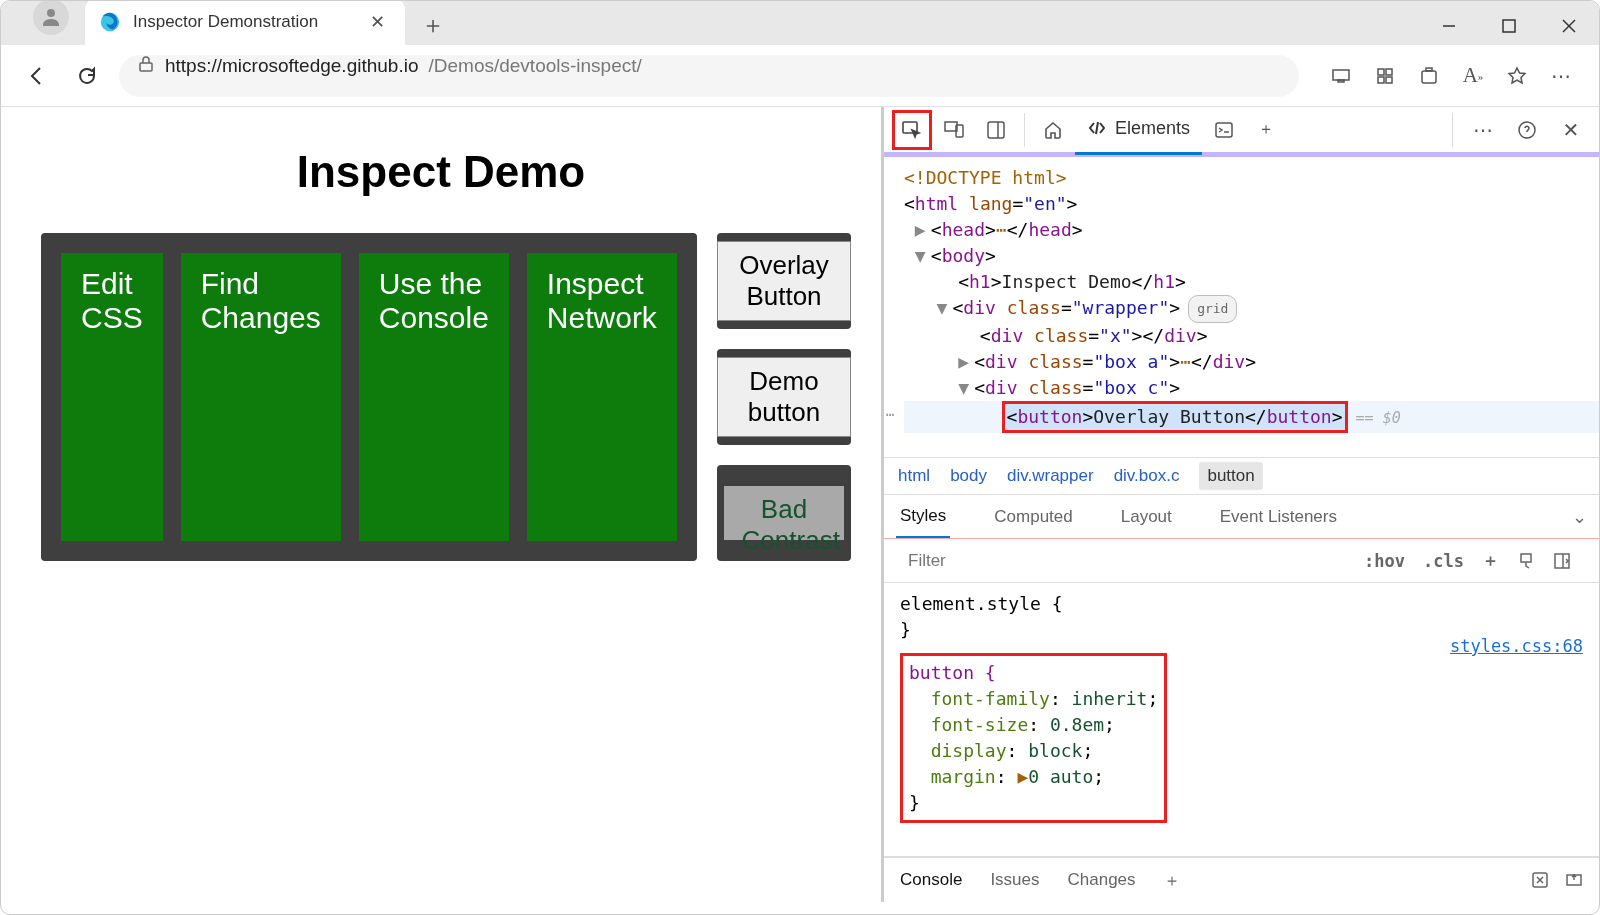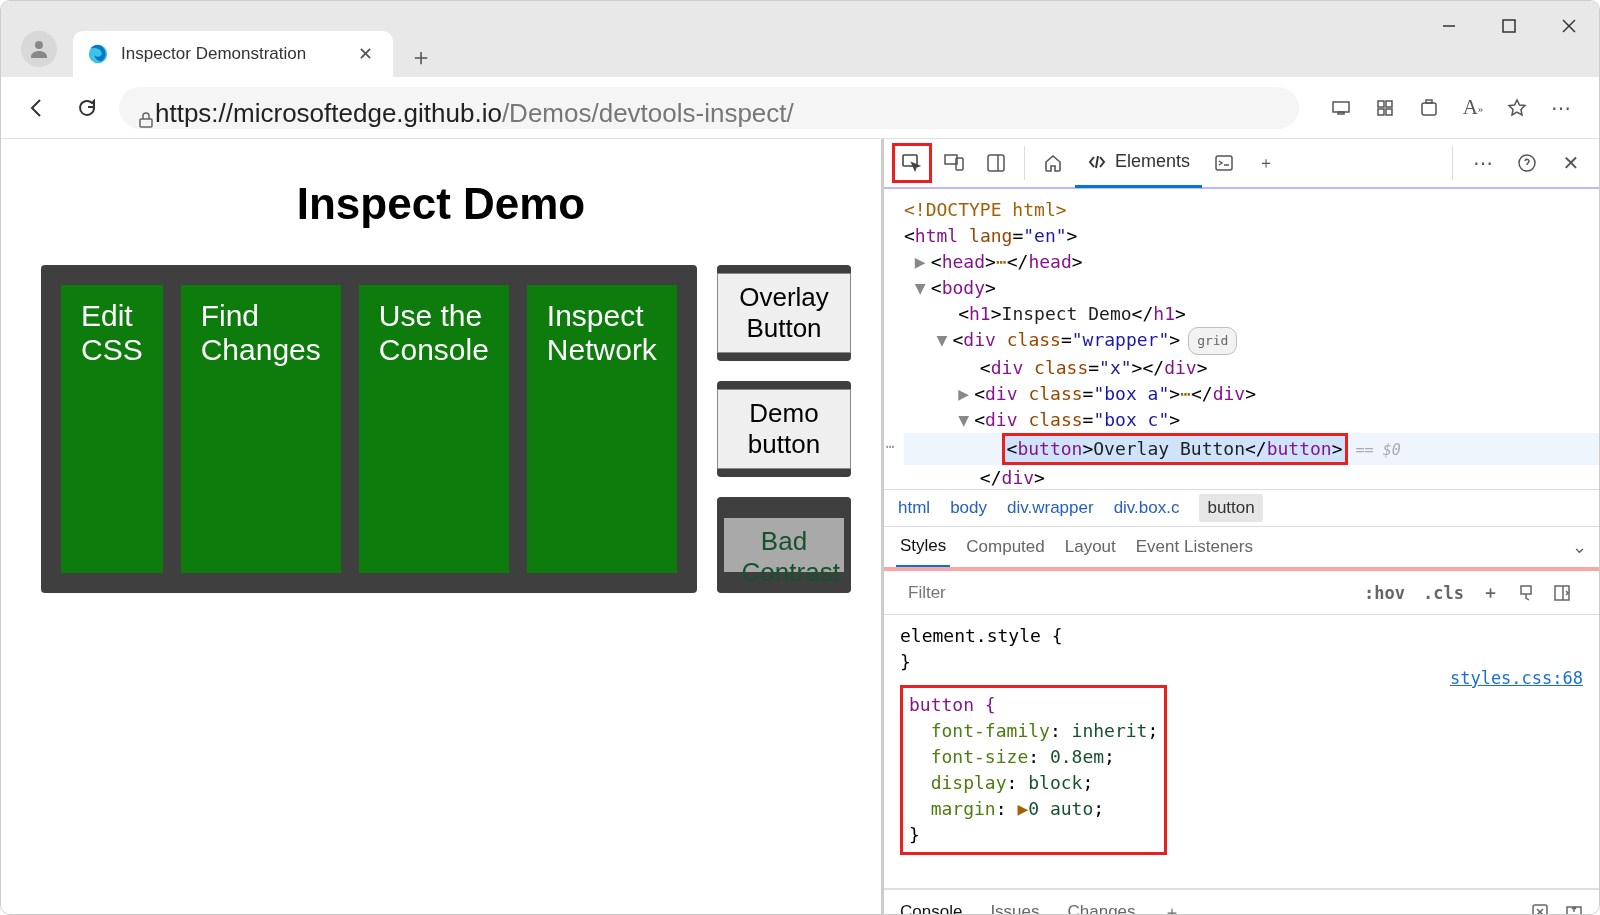--- a/index.html
+++ b/index.html
@@ -1,32 +1,32 @@
 <!DOCTYPE html>
 <html><head>
 <meta charset="utf-8">
 <style>
 * { box-sizing: border-box; margin: 0; padding: 0; }
 body { font-family: "Segoe UI", Arial, sans-serif; background: #fff; width: 1600px; height: 915px; overflow: hidden; border: 1px solid #ccc; border-radius: 10px; position: relative; }
 
 
-.titlebar { height: 76px; background: #e8e8e8; display: flex; align-items: flex-end; padding-left: 12px; }
+.titlebar { height: 44px; background: #e8e8e8; display: flex; align-items: flex-end; padding-left: 24px; }
 .avatar { width: 36px; height: 36px; background: #d8d8d8; border-radius: 50%; margin: 0 16px 10px 8px; display: flex; align-items: center; justify-content: center; }
 .avatar svg { width: 24px; height: 24px; fill: #888; }
 .tab { background: #fff; border-radius: 10px 10px 0 0; height: 46px; display: flex; align-items: center; padding: 0 14px; min-width: 320px; gap: 12px; position: relative; }
 .tab-favicon { width: 22px; height: 22px; }
 .tab-title { font-size: 17px; color: #333; flex: 1; }
 .tab-close { font-size: 18px; color: #555; cursor: pointer; padding: 0 6px; }
 .newtab { width: 40px; height: 40px; display: flex; align-items: center; justify-content: center; font-size: 24px; color: #555; margin-left: 8px; cursor: pointer; }
 .win-controls { position: absolute; right: 0; top: 0; display: flex; height: 50px; }
 .win-btn { width: 60px; display: flex; align-items: center; justify-content: center; font-size: 18px; color: #333; cursor: pointer; }
 
 .toolbar { height: 62px; background: #fff; display: flex; align-items: center; padding: 0 18px; gap: 14px; border-bottom: 1px solid #e0e0e0; }
 .nav-btn { width: 36px; height: 36px; display: flex; align-items: center; justify-content: center; color: #333; cursor: pointer; }
-.addr { flex: 1; height: 42px; background: #f5f5f5; border-radius: 21px; display: flex; align-items: flex-end; padding: 0 18px; gap: 0; font-size: 26px; color: #333; }
+.addr { flex: 1; height: 42px; background: #f5f5f5; border-radius: 21px; display: flex; align-items: flex-start; padding: 0 18px; gap: 10px; font-size: 19px; color: #333; }
 .addr .lock { color: #666; font-size: 18px; }
 .addr .host { color: #222; }
 .addr .path { color: #777; }
 .tool-icons { display: flex; gap: 4px; margin-left: 8px; }
 .tool-icons .ic { width: 40px; height: 40px; display: flex; align-items: center; justify-content: center; color: #555; font-size: 20px; cursor: pointer; }
 
 
 .content { display: flex; height: calc(915px - 58px - 62px); }
 .page { width: 880px; background: #fff; padding: 20px 40px; overflow: auto; }
 .page h1 { font-size: 44px; font-weight: 700; text-align: center; margin: 20px 0 36px; }
@@ -34,21 +34,21 @@
 .box { background: #3f3f3f; border-radius: 4px; }
 .box.a { height: 96px; display: flex; align-items: center; justify-content: center; }
 .box.c, .box.d, .box.e { height: 96px; display: flex; align-items: center; justify-content: center; }
 .box button { font-family: inherit; font-size: 26px; padding: 8px 18px; background: #efefef; border: 1px solid #888; cursor: pointer; }
 .box.bad button { background: #a9a9a9; color: #14532d; border: none; width: 90%; height: 54px; }
 .box.right { grid-row: 1 / span 3; padding: 20px; display: flex; flex-direction: row; gap: 18px; }
 .green-link { background: #0d7c0d; color: #fff; font-size: 30px; padding: 14px 20px; text-align: left; cursor: pointer; }
 
 
 .devtools { flex: 1; background: #fff; border-left: 3px solid #ccc; display: flex; flex-direction: column; position: relative; }
-.dt-tabs { height: 50px; display: flex; align-items: center; border-bottom: 2px solid #c4b5fd; padding: 0 8px; gap: 2px; }
+.dt-tabs { height: 50px; display: flex; align-items: center; border-bottom: 5px solid #c4b5fd; padding: 0 8px; gap: 2px; }
 .dt-tool { width: 40px; height: 40px; display: flex; align-items: center; justify-content: center; color: #555; cursor: pointer; border-radius: 4px; }
 .dt-tool.highlighted { border: 3px solid #e82020; border-radius: 0; }
 .dt-sep { width: 1px; height: 34px; background: #ddd; margin: 0 6px; }
 .dt-tab { padding: 0 12px; height: 50px; display: flex; align-items: center; gap: 8px; font-size: 18px; color: #333; cursor: pointer; }
 .dt-tab.active { border-bottom: 3px solid #0078d4; }
 .dt-right { margin-left: auto; display: flex; align-items: center; gap: 4px; }
 .dt-right .dt-tool { font-size: 20px; }
 
 .dom-tree { flex: 0 0 300px; overflow-y: scroll; font-family: Consolas, monospace; font-size: 18px; line-height: 26px; padding: 8px 0 8px 20px; position: relative; }
 .dom-tree .line { white-space: pre; }
@@ -61,21 +61,21 @@
 .ellip { color: #a16207; }
 .tri { color: #888; margin-right: 2px; display: inline-block; width: 14px; }
 .pill { display: inline-block; border: 1px solid #bdbdbd; border-radius: 10px; padding: 0 8px; font-size: 13px; color: #666; margin-left: 8px; vertical-align: 1px; background: #f2f2f2; }
 .dots-gutter { position: absolute; left: 2px; color: #999; font-size: 14px; letter-spacing: 1px; }
 .sel-hint { color: #aaa; font-size: 15px; margin-left: 8px; font-style: italic; }
 
 .breadcrumb { height: 38px; border-top: 1px solid #ddd; border-bottom: 1px solid #ddd; display: flex; align-items: center; padding: 0 14px; gap: 20px; font-size: 17px; color: #2660c4; }
 .breadcrumb .crumb { cursor: pointer; }
 .breadcrumb .crumb.sel { background: #e6e6e6; color: #333; padding: 4px 8px; border-radius: 3px; }
 
-.style-tabs { height: 44px; display: flex; align-items: center; border-bottom: 4px solid #fca5a5; padding: 0 12px; gap: 12px; font-size: 17px; color: #666; justify-content: center; }
+.style-tabs { height: 44px; display: flex; align-items: center; border-bottom: 1px solid #fca5a5; padding: 0 12px; gap: 40px; font-size: 17px; color: #666; justify-content: center; }
 .style-tabs .st { cursor: pointer; padding: 0 4px; height: 100%; display: flex; align-items: center; }
 .style-tabs .st.active { color: #111; border-bottom: 2px solid #0078d4; }
 .style-tabs .chev { margin-left: auto; font-size: 18px; cursor: pointer; }
 
 .filter-row { height: 44px; display: flex; align-items: center; border-bottom: 1px solid #ddd; padding: 0 24px; gap: 10px; font-size: 17px; color: #666; }
 .filter-row input { border: none; outline: none; flex: 1; font-size: 17px; color: #888; background: transparent; }
 .filter-row .tog { font-family: Consolas, monospace; font-weight: bold; cursor: pointer; padding: 0 4px; }
 
 .styles-pane { flex: 1; overflow-y: scroll; font-family: Consolas, monospace; font-size: 18px; line-height: 26px; padding: 8px 16px; position: relative; }
 .rule-block { position: relative; margin-top: 10px; }
@@ -266,21 +266,20 @@
       <div class="line"><span class="ellip">&lt;!DOCTYPE html&gt;</span></div>
       <div class="line">&lt;<span class="tag">html</span> <span class="attr">lang</span>=<span class="val">"en"</span>&gt;</div>
       <div class="line"> <span class="tri">▶</span>&lt;<span class="tag">head</span>&gt;<span class="ellip">⋯</span>&lt;/<span class="tag">head</span>&gt;</div>
       <div class="line"> <span class="tri">▼</span>&lt;<span class="tag">body</span>&gt;</div>
       <div class="line">     &lt;<span class="tag">h1</span>&gt;<span class="txt">Inspect Demo</span>&lt;/<span class="tag">h1</span>&gt;</div>
       <div class="line">   <span class="tri">▼</span>&lt;<span class="tag">div</span> <span class="attr">class</span>=<span class="val">"wrapper"</span>&gt;<span class="pill">grid</span></div>
       <div class="line">       &lt;<span class="tag">div</span> <span class="attr">class</span>=<span class="val">"x"</span>&gt;&lt;/<span class="tag">div</span>&gt;</div>
       <div class="line">     <span class="tri">▶</span>&lt;<span class="tag">div</span> <span class="attr">class</span>=<span class="val">"box a"</span>&gt;<span class="ellip">⋯</span>&lt;/<span class="tag">div</span>&gt;</div>
       <div class="line">     <span class="tri">▼</span>&lt;<span class="tag">div</span> <span class="attr">class</span>=<span class="val">"box c"</span>&gt;</div>
       <div class="line sel-line"><span class="dots-gutter">⋯</span>         <span class="hl">&lt;<span class="tag">button</span>&gt;<span class="txt">Overlay Button</span>&lt;/<span class="tag">button</span>&gt;</span><span class="sel-hint">== $0</span></div>
-      <div class="line">       &lt;/<span class="tag">div</span>&gt;</div>
 
     </div>
 
     <div class="breadcrumb">
       <span class="crumb">html</span>
       <span class="crumb">body</span>
       <span class="crumb">div.wrapper</span>
       <span class="crumb">div.box.c</span>
       <span class="crumb sel">button</span>
     </div>

